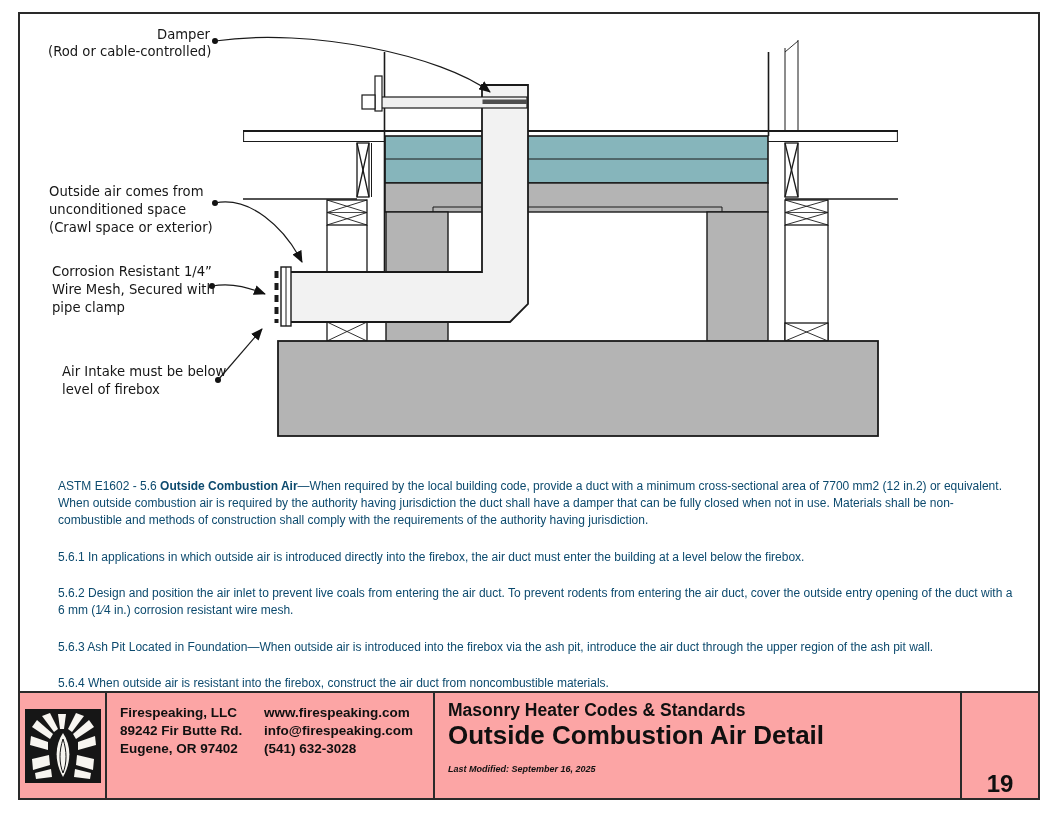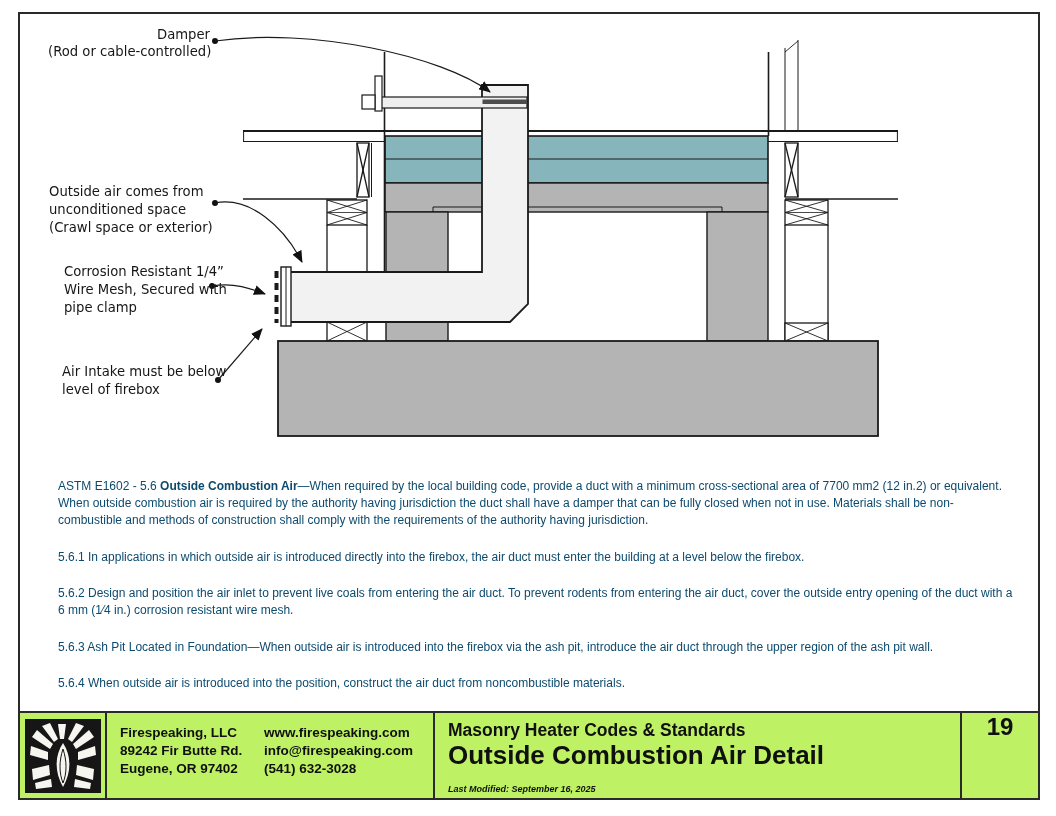--- a/index.html
+++ b/index.html
@@ -5,31 +5,31 @@
   *{box-sizing:border-box;margin:0;padding:0}
   html,body{width:1056px;height:816px;background:#fff}
   body{font-family:"Liberation Sans",sans-serif;position:relative;overflow:hidden}
   .page{position:absolute;inset:0;background:#fff}
   .frame{position:absolute;left:18px;top:12px;width:1022px;height:788px;border:2px solid #2a2a2a}
   .diagram-svg{position:absolute;left:0;top:0}
   .lbl{position:absolute;font-family:"DejaVu Sans",sans-serif;font-size:13.2px;line-height:18px;color:#161616;white-space:nowrap}
   .lbl.centered{text-align:right;line-height:17px}
   .body-text{position:absolute;left:58px;top:478px;width:957px;font-size:12px;line-height:17px;color:#0c4a6e}
   .body-text p{margin:0 0 19.5px}
-  .footer{position:absolute;left:0;right:0;bottom:0;height:87px;border-top:2px solid #2a2a2a;display:flex;font-weight:bold;color:#101010;background:#bef264}
+  .footer{position:absolute;left:0;right:0;bottom:0;height:107px;border-top:2px solid #2a2a2a;display:flex;font-weight:bold;color:#101010;background:#fca5a5}
   .cell{height:100%}
   .logo-cell{width:87px;border-right:2px solid #2a2a2a;display:flex;align-items:center;justify-content:center}
   .info-cell{width:328px;border-right:2px solid #2a2a2a;display:flex;padding:11px 0 0 13px}
   .company{width:144px;font-size:13.5px;line-height:18px}
   .contact{font-size:13.5px;line-height:18px}
   .title-cell{width:527px;border-right:2px solid #2a2a2a;padding:7px 0 16px 13px}
   .series{font-size:17.5px;line-height:21px}
   .sheet-title{font-size:26px;line-height:29px}
   .modified{font-size:9px;font-style:italic;margin-top:14px}
-  .page-cell{flex:1;display:flex;align-items:flex-start;justify-content:center;font-size:24px}
+  .page-cell{flex:1;display:flex;align-items:flex-end;justify-content:center;font-size:24px}
 </style>
 </head>
 <body>
 
 <div class="page">
 
   <svg class="diagram-svg" width="1056" height="470" viewBox="0 0 1056 470">
     <defs>
       <marker id="ah" markerWidth="12" markerHeight="10" refX="11" refY="5" orient="auto" markerUnits="userSpaceOnUse">
         <path d="M0,0 L12,5 L0,10 Z" fill="#111"></path>
@@ -145,37 +145,37 @@
     <div>Damper</div>
     <div>(Rod or cable-controlled)</div>
   </div>
 
   <div class="lbl" style="left:49px;top:183px">
     <div>Outside air comes from</div>
     <div>unconditioned space</div>
     <div>(Crawl space or exterior)</div>
   </div>
 
-  <div class="lbl" style="left:64px;top:263px">
+  <div class="lbl" style="left:52px;top:263px">
     <div>Corrosion Resistant 1/4”</div>
     <div>Wire Mesh, Secured with</div>
     <div>pipe clamp</div>
   </div>
 
   <div class="lbl" style="left:62px;top:363px">
     <div>Air Intake must be below</div>
     <div>level of firebox</div>
   </div>
 
   <div class="body-text">
     <p><span>ASTM E1602 - 5.6 </span><b>Outside Combustion Air</b><span>—When required by the local building code, provide a duct with a minimum cross-sectional area of 7700 mm2 (12 in.2) or equivalent. When outside combustion air is required by the authority having jurisdiction the duct shall have a damper that can be fully closed when not in use. Materials shall be non-combustible and methods of construction shall comply with the requirements of the authority having jurisdiction.</span></p>
     <p>5.6.1 In applications in which outside air is introduced directly into the firebox, the air duct must enter the building at a level below the firebox.</p>
     <p>5.6.2 Design and position the air inlet to prevent live coals from entering the air duct. To prevent rodents from entering the air duct, cover the outside entry opening of the duct with a 6 mm (1⁄4 in.) corrosion resistant wire mesh.</p>
     <p>5.6.3 Ash Pit Located in Foundation—When outside air is introduced into the firebox via the ash pit, introduce the air duct through the upper region of the ash pit wall.</p>
-    <p>5.6.4 When outside air is introduced into the position, construct the air duct from noncombustible materials.</p>
+    <p>5.6.4 When outside air is resistant into the firebox, construct the air duct from noncombustible materials.</p>
   </div>
 
   <div class="frame">
     <div class="footer">
 
       <div class="cell logo-cell">
         <svg width="76" height="74" viewBox="0 0 76 74">
           <rect x="0" y="0" width="76" height="74" fill="#161616"></rect>
           <g fill="#f7f5f0">
             <path d="M38,68 C29,52 30,36 38,24 C46,36 47,52 38,68 Z"></path>

